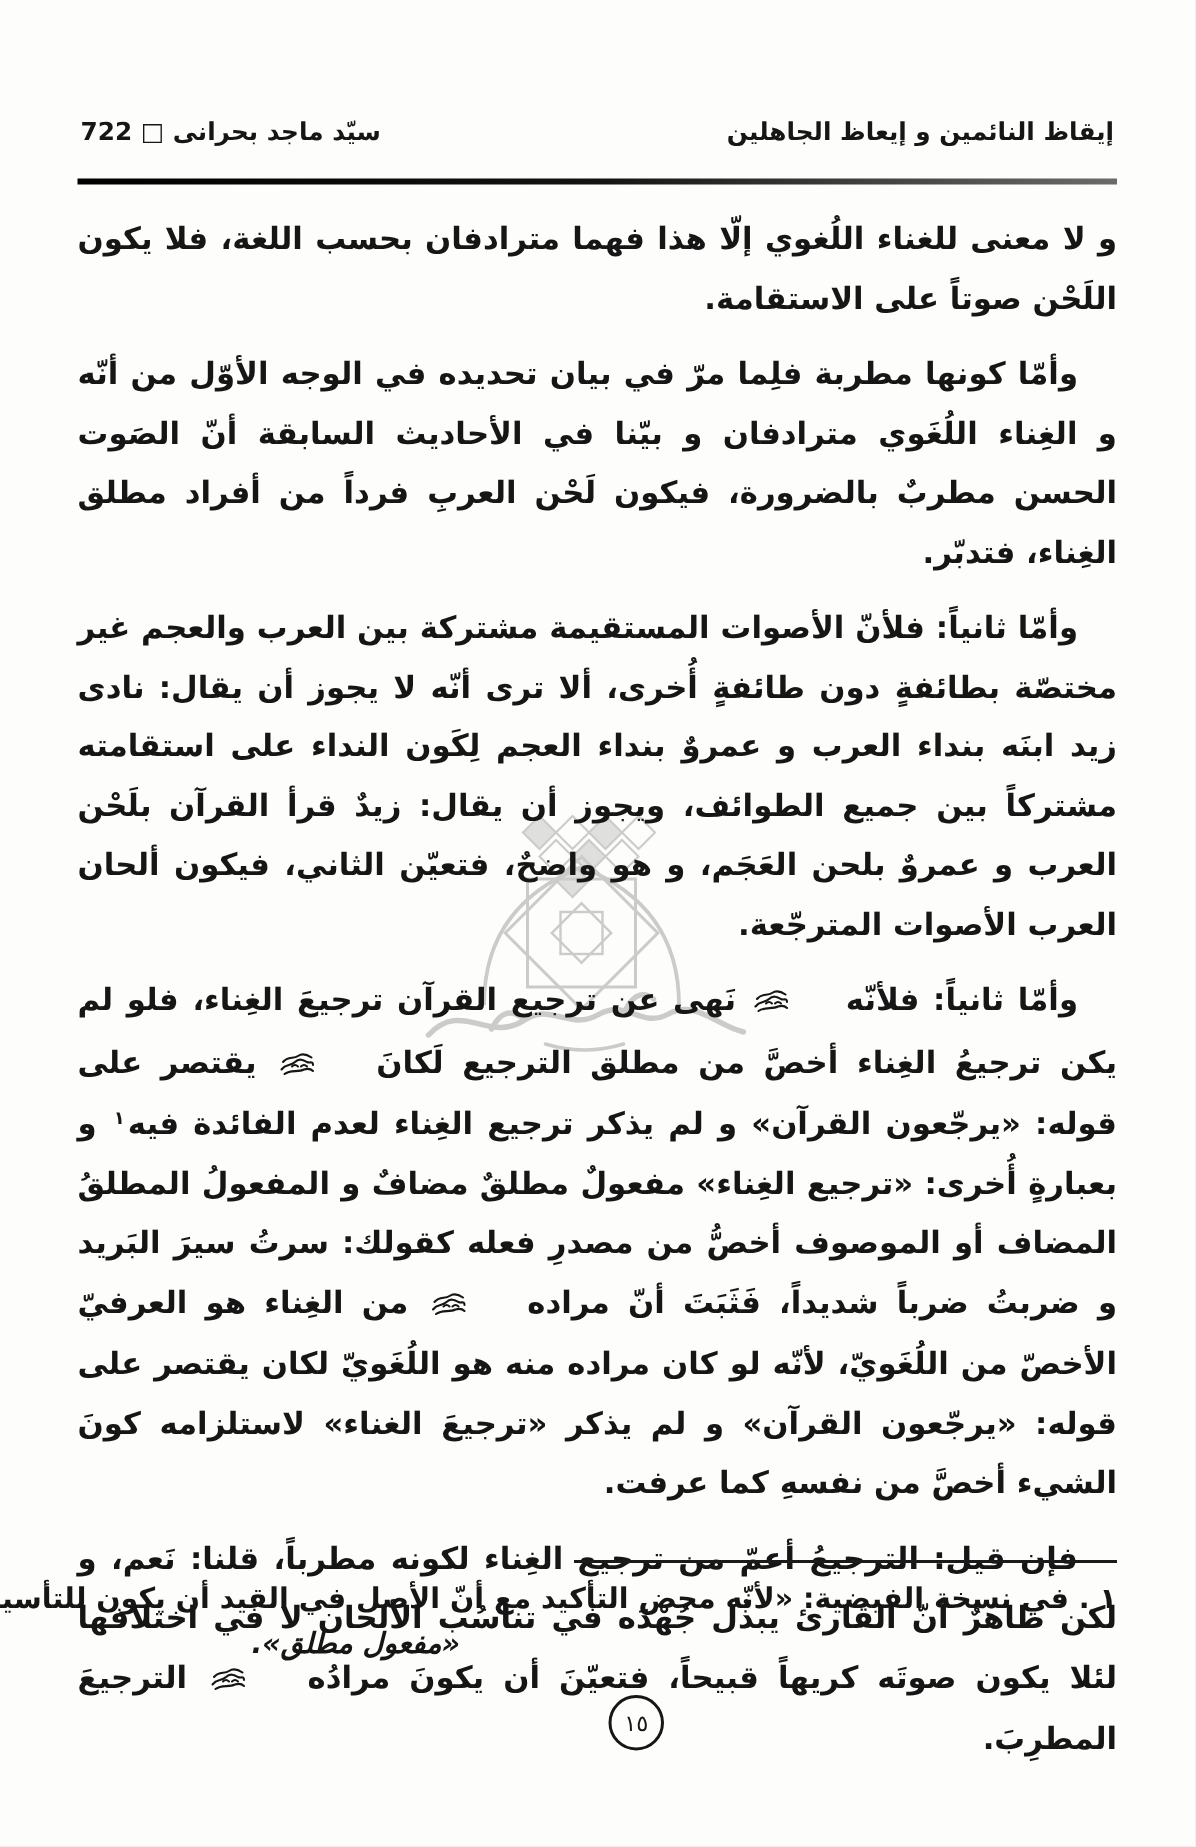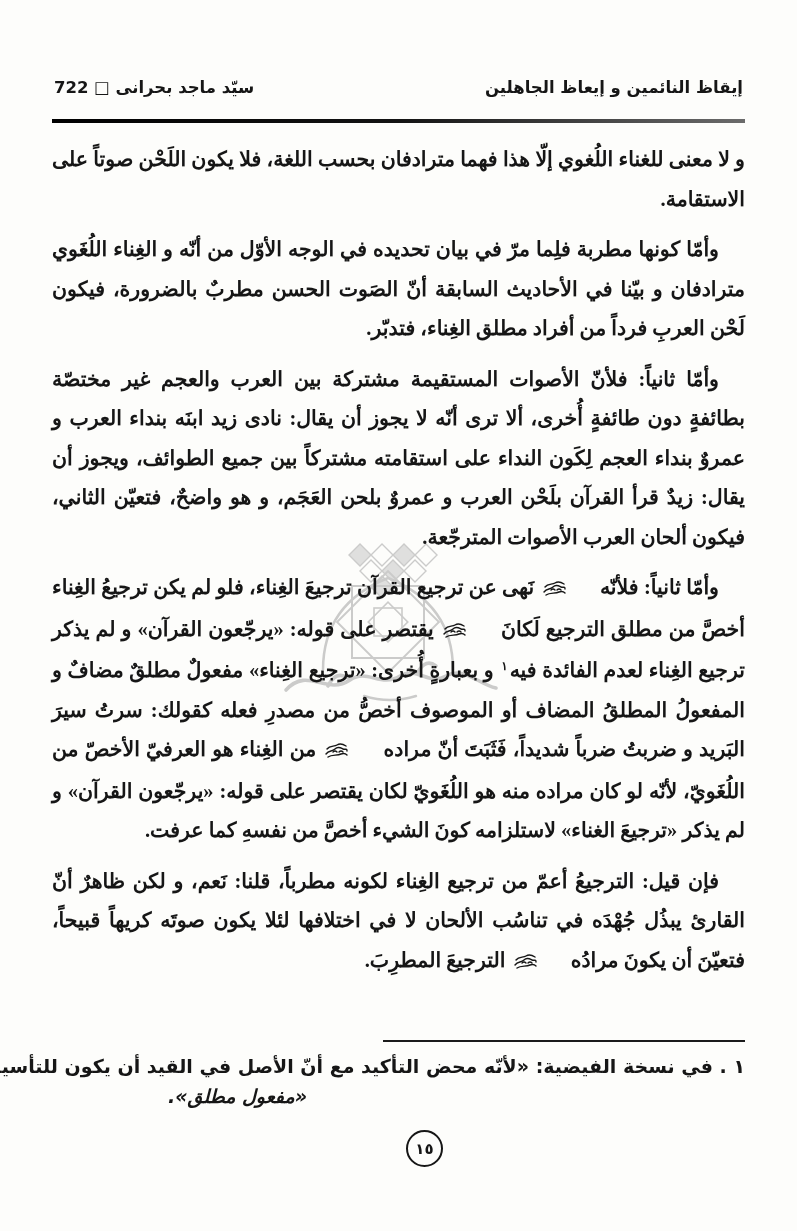--- a/index.html
+++ b/index.html
@@ -16,40 +16,40 @@
   }
   .header-rule{
     position:absolute;top:119px;right:52px;left:52px;height:3.5px;
     background:linear-gradient(90deg,#000 0%,#131313 50%,#6b6b6b 100%);
     z-index:2;
   }
   
   .body-text{
     position:absolute;top:140px;right:52px;width:693px;z-index:1;
     font-size:20.5px;line-height:39.5px;font-weight:bold;
-    text-align:justify;text-justify:inter-word;font-family:Liberation Serif, serif;
+    text-align:justify;text-justify:inter-word;
   }
   .body-text p{margin:0 0 11px 0;}
   .body-text p.indent{text-indent:26px;}
   sup.fn-ref{font-size:12px;line-height:0;vertical-align:7px;margin:0 2px;}
   .honorific{display:inline-block;vertical-align:-2px;margin:0 2px;}
   
   .footnote{
     position:absolute;top:1040px;right:52px;width:693px;z-index:1;
     font-size:19px;line-height:30px;font-weight:bold;
   }
   .fn-sep{width:362px;height:2px;background:#1b1b1b;margin:0 0 9px 0;}
   .fn-line{white-space:nowrap;}
   .fn-line2{width:-moz-fit-content;width:fit-content;margin-right:438px;white-space:nowrap;font-style:italic;}
   
   .sig-circle{
     position:absolute;top:1130px;left:406px;width:37px;height:37px;
     border:2px solid #161616;border-radius:50%;
     display:flex;align-items:center;justify-content:center;
-    font-size:15px;font-weight:bold;z-index:1;box-sizing:border-box;
+    font-size:15px;font-weight:normal;z-index:1;box-sizing:border-box;
   }
   
   .watermark{position:absolute;top:538px;left:268px;width:244px;height:172px;opacity:.5;z-index:0;}
 </style>
 </head>
 <body>
 
 <div class="page">
 
   <div class="watermark">

